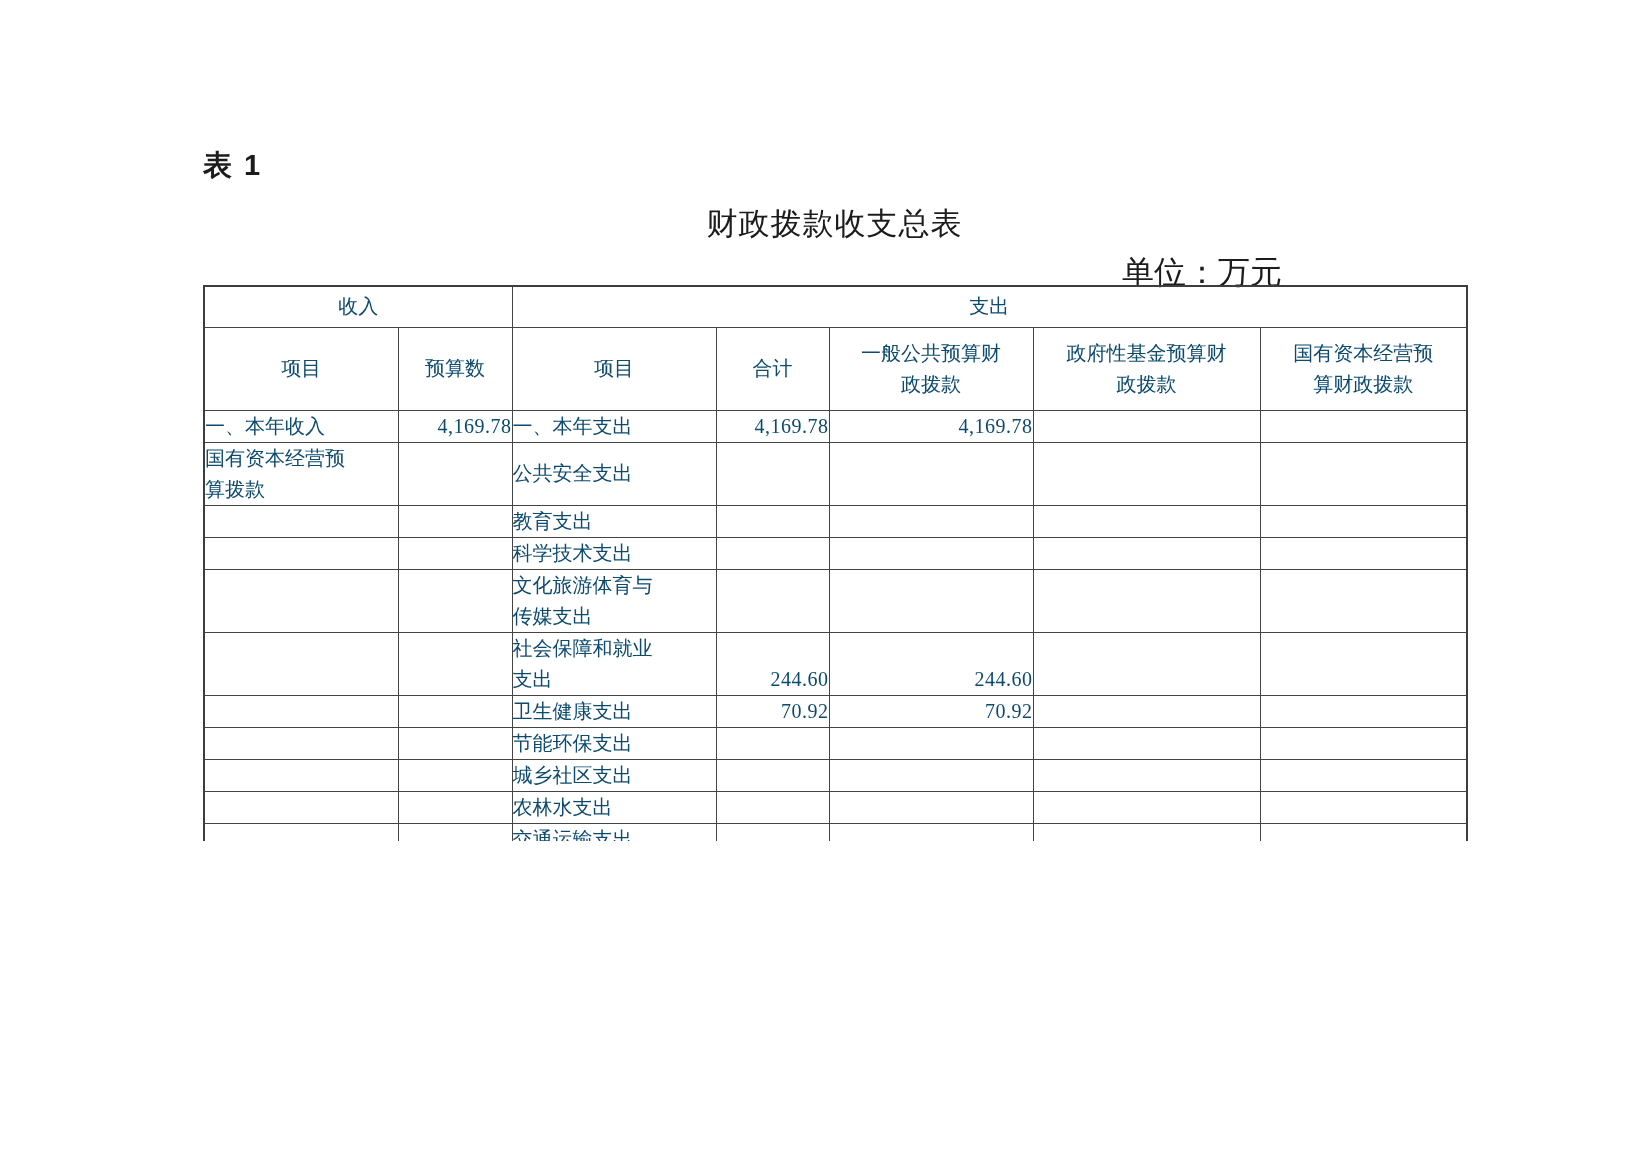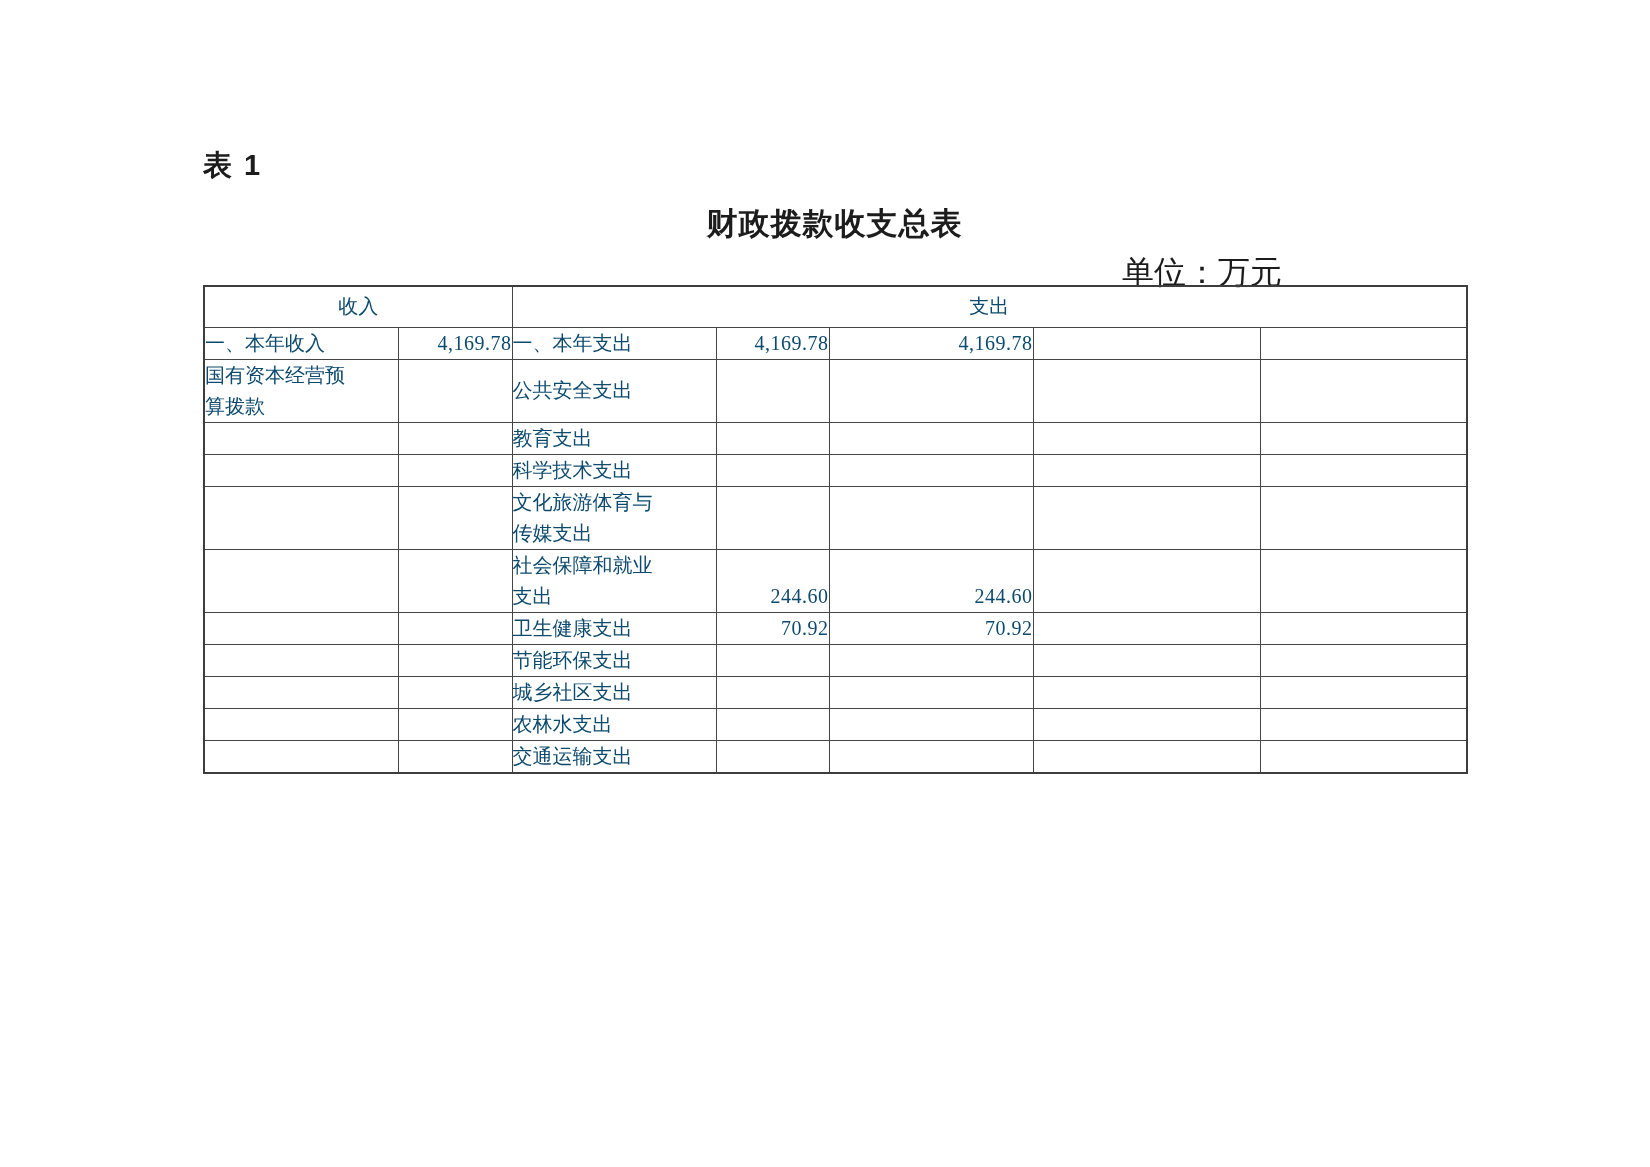--- a/index.html
+++ b/index.html
@@ -25,21 +25,21 @@
     font-size: 29px;
     letter-spacing: 2px;
   }
   .doc-title {
     position: absolute;
     left: 203px;
     top: 203px;
     width: 1263px;
     text-align: center;
     font-family: "Liberation Sans", "DejaVu Sans", sans-serif;
-    font-weight: bold;
+    font-weight: normal;
     font-size: 31px;
     letter-spacing: 1px;
   }
   .unit-note {
     position: absolute;
     left: 203px;
     top: 251px;
     width: 1079px;
     text-align: right;
     font-size: 32px;
@@ -109,20 +109,32 @@
       <col style="width:113px">
       <col style="width:204px">
       <col style="width:227px">
       <col style="width:207px">
     </colgroup>
     <thead>
       <tr class="group-row">
         <th colspan="2">收入</th>
         <th colspan="5">支出</th>
       </tr>
+      <tr class="colhead-row">
+        <th>项目</th>
+        <th>预算数</th>
+        <th>项目</th>
+        <th>合计</th>
+        <th>一般公共预算财
+政拨款</th>
+        <th>政府性基金预算财
+政拨款</th>
+        <th>国有资本经营预
+算财政拨款</th>
+      </tr>
     </thead>
     <tbody id="table-body">
         <tr>
           <td class="label">一、本年收入</td>
           <td class="num">4,169.78</td>
           <td class="label">一、本年支出</td>
           <td class="num">4,169.78</td>
           <td class="num">4,169.78</td>
           <td class="num"></td>
           <td class="num"></td>

